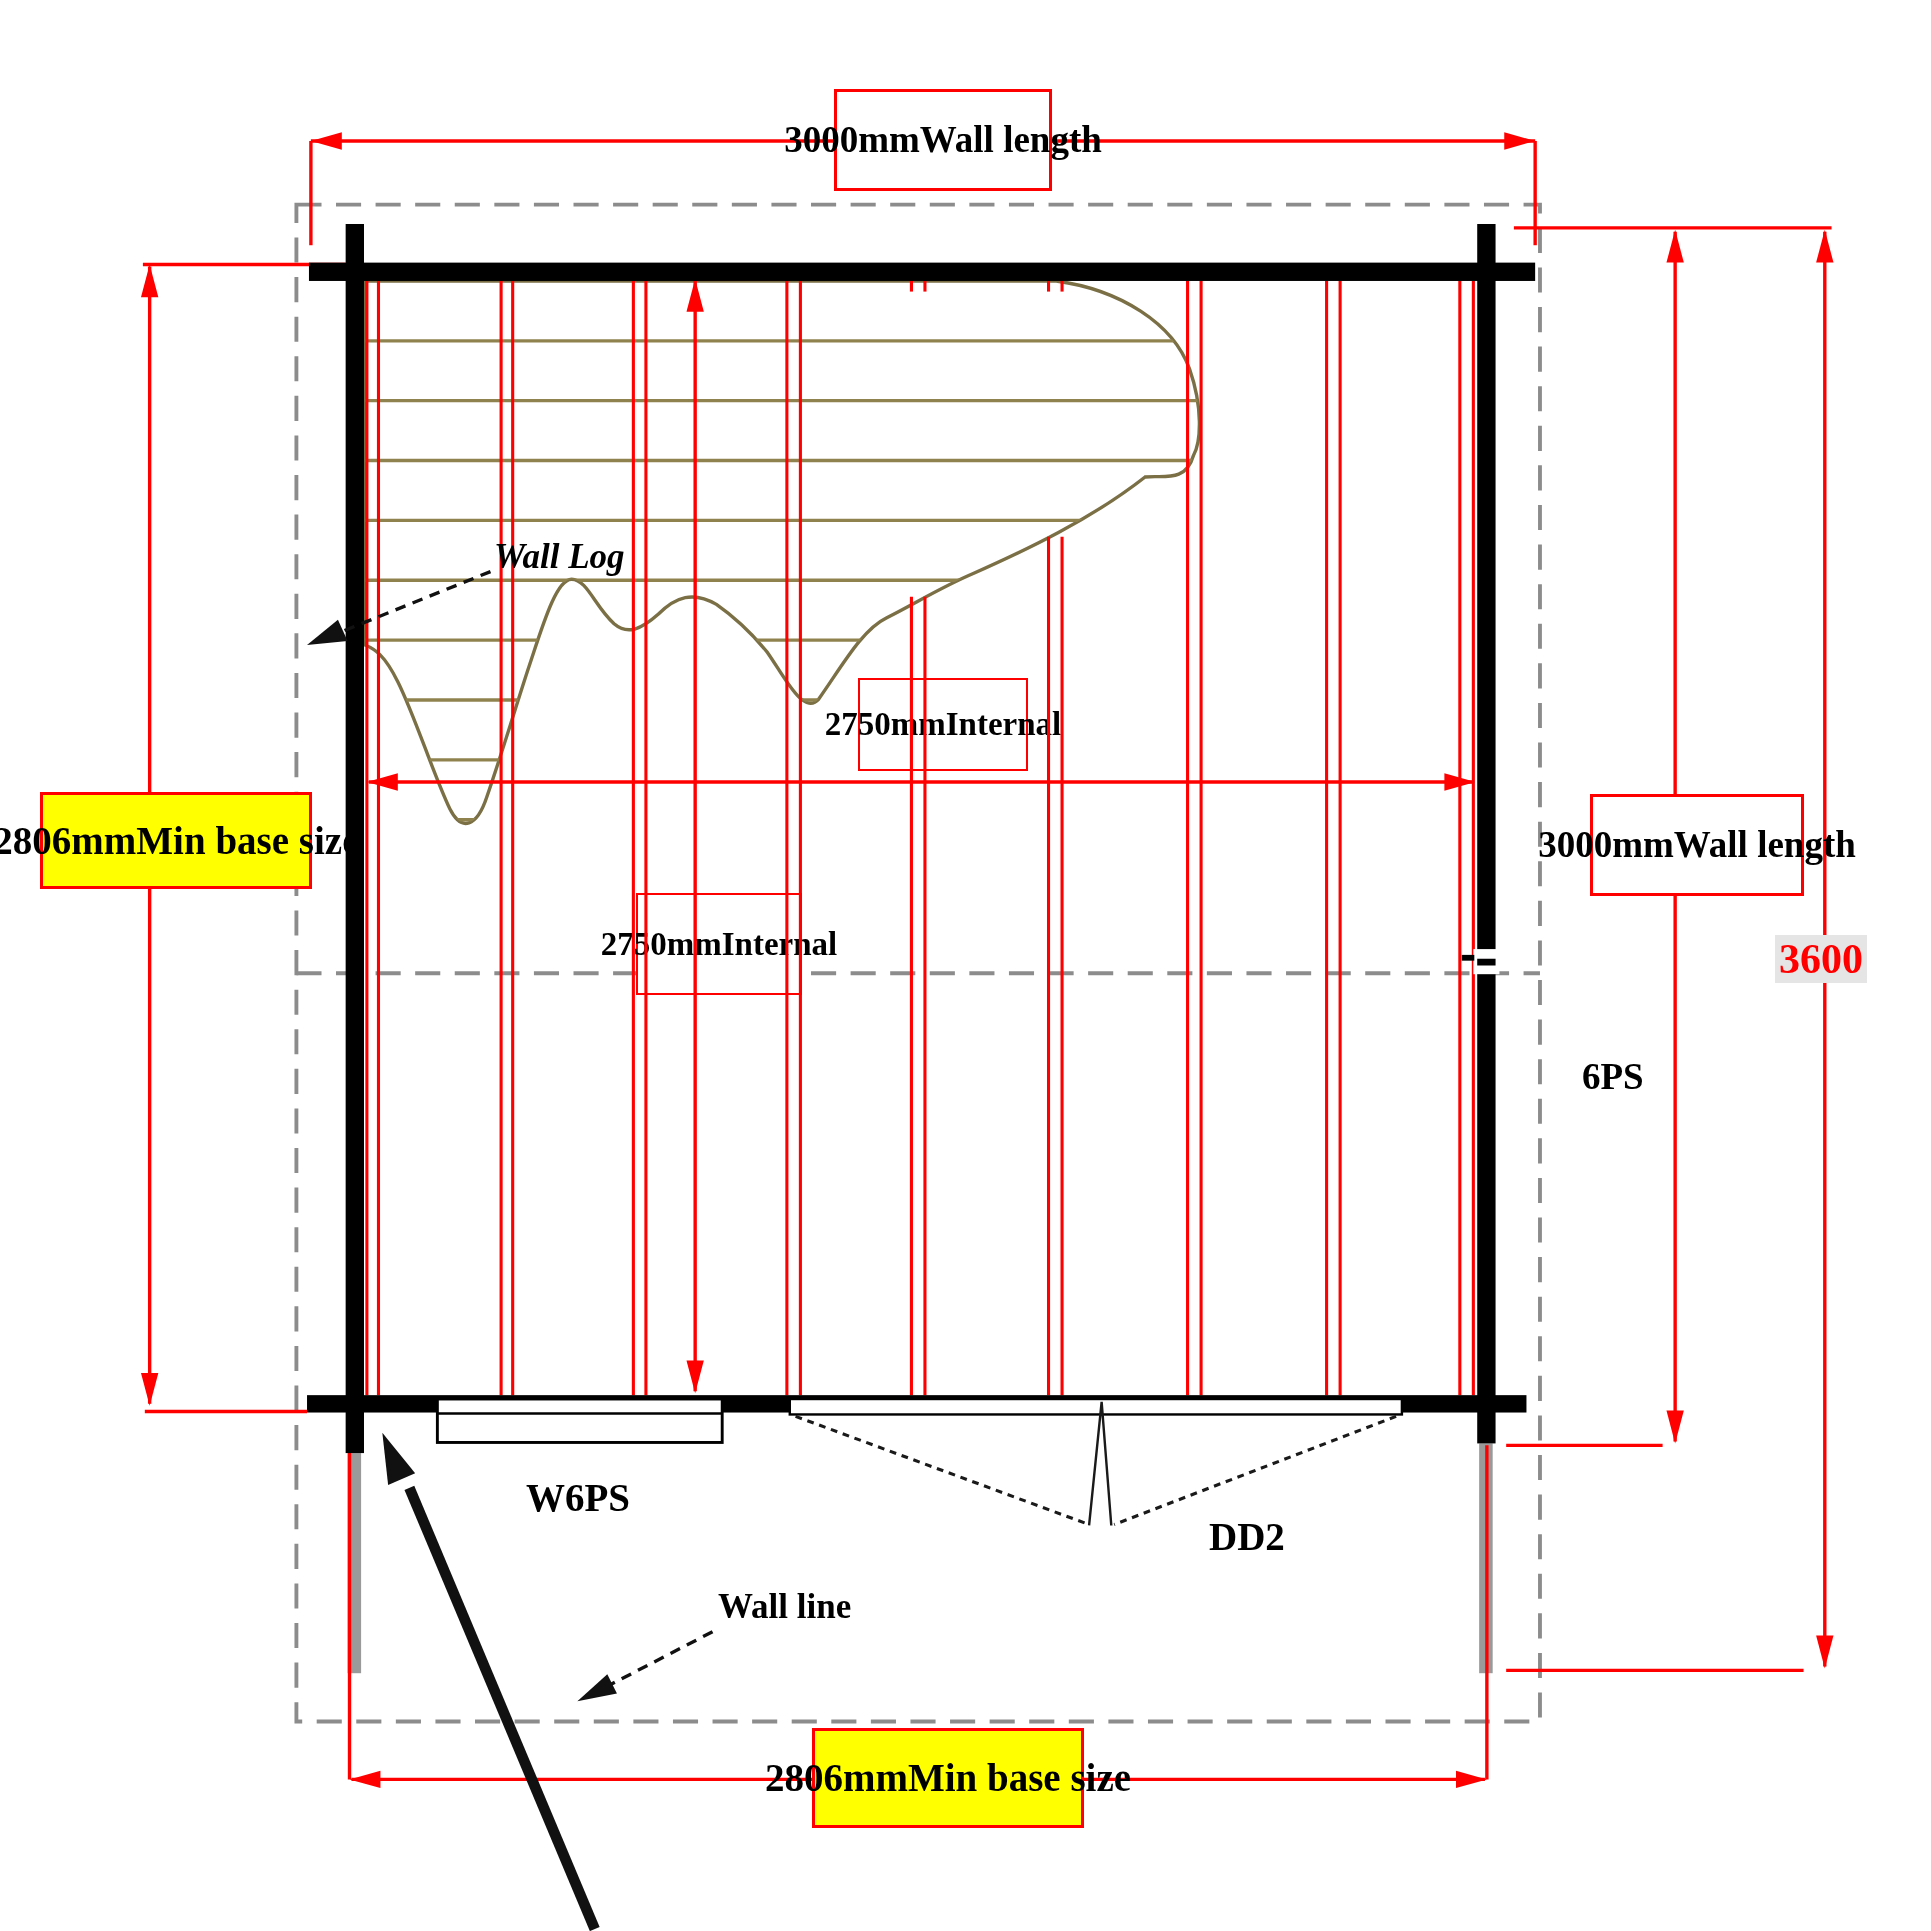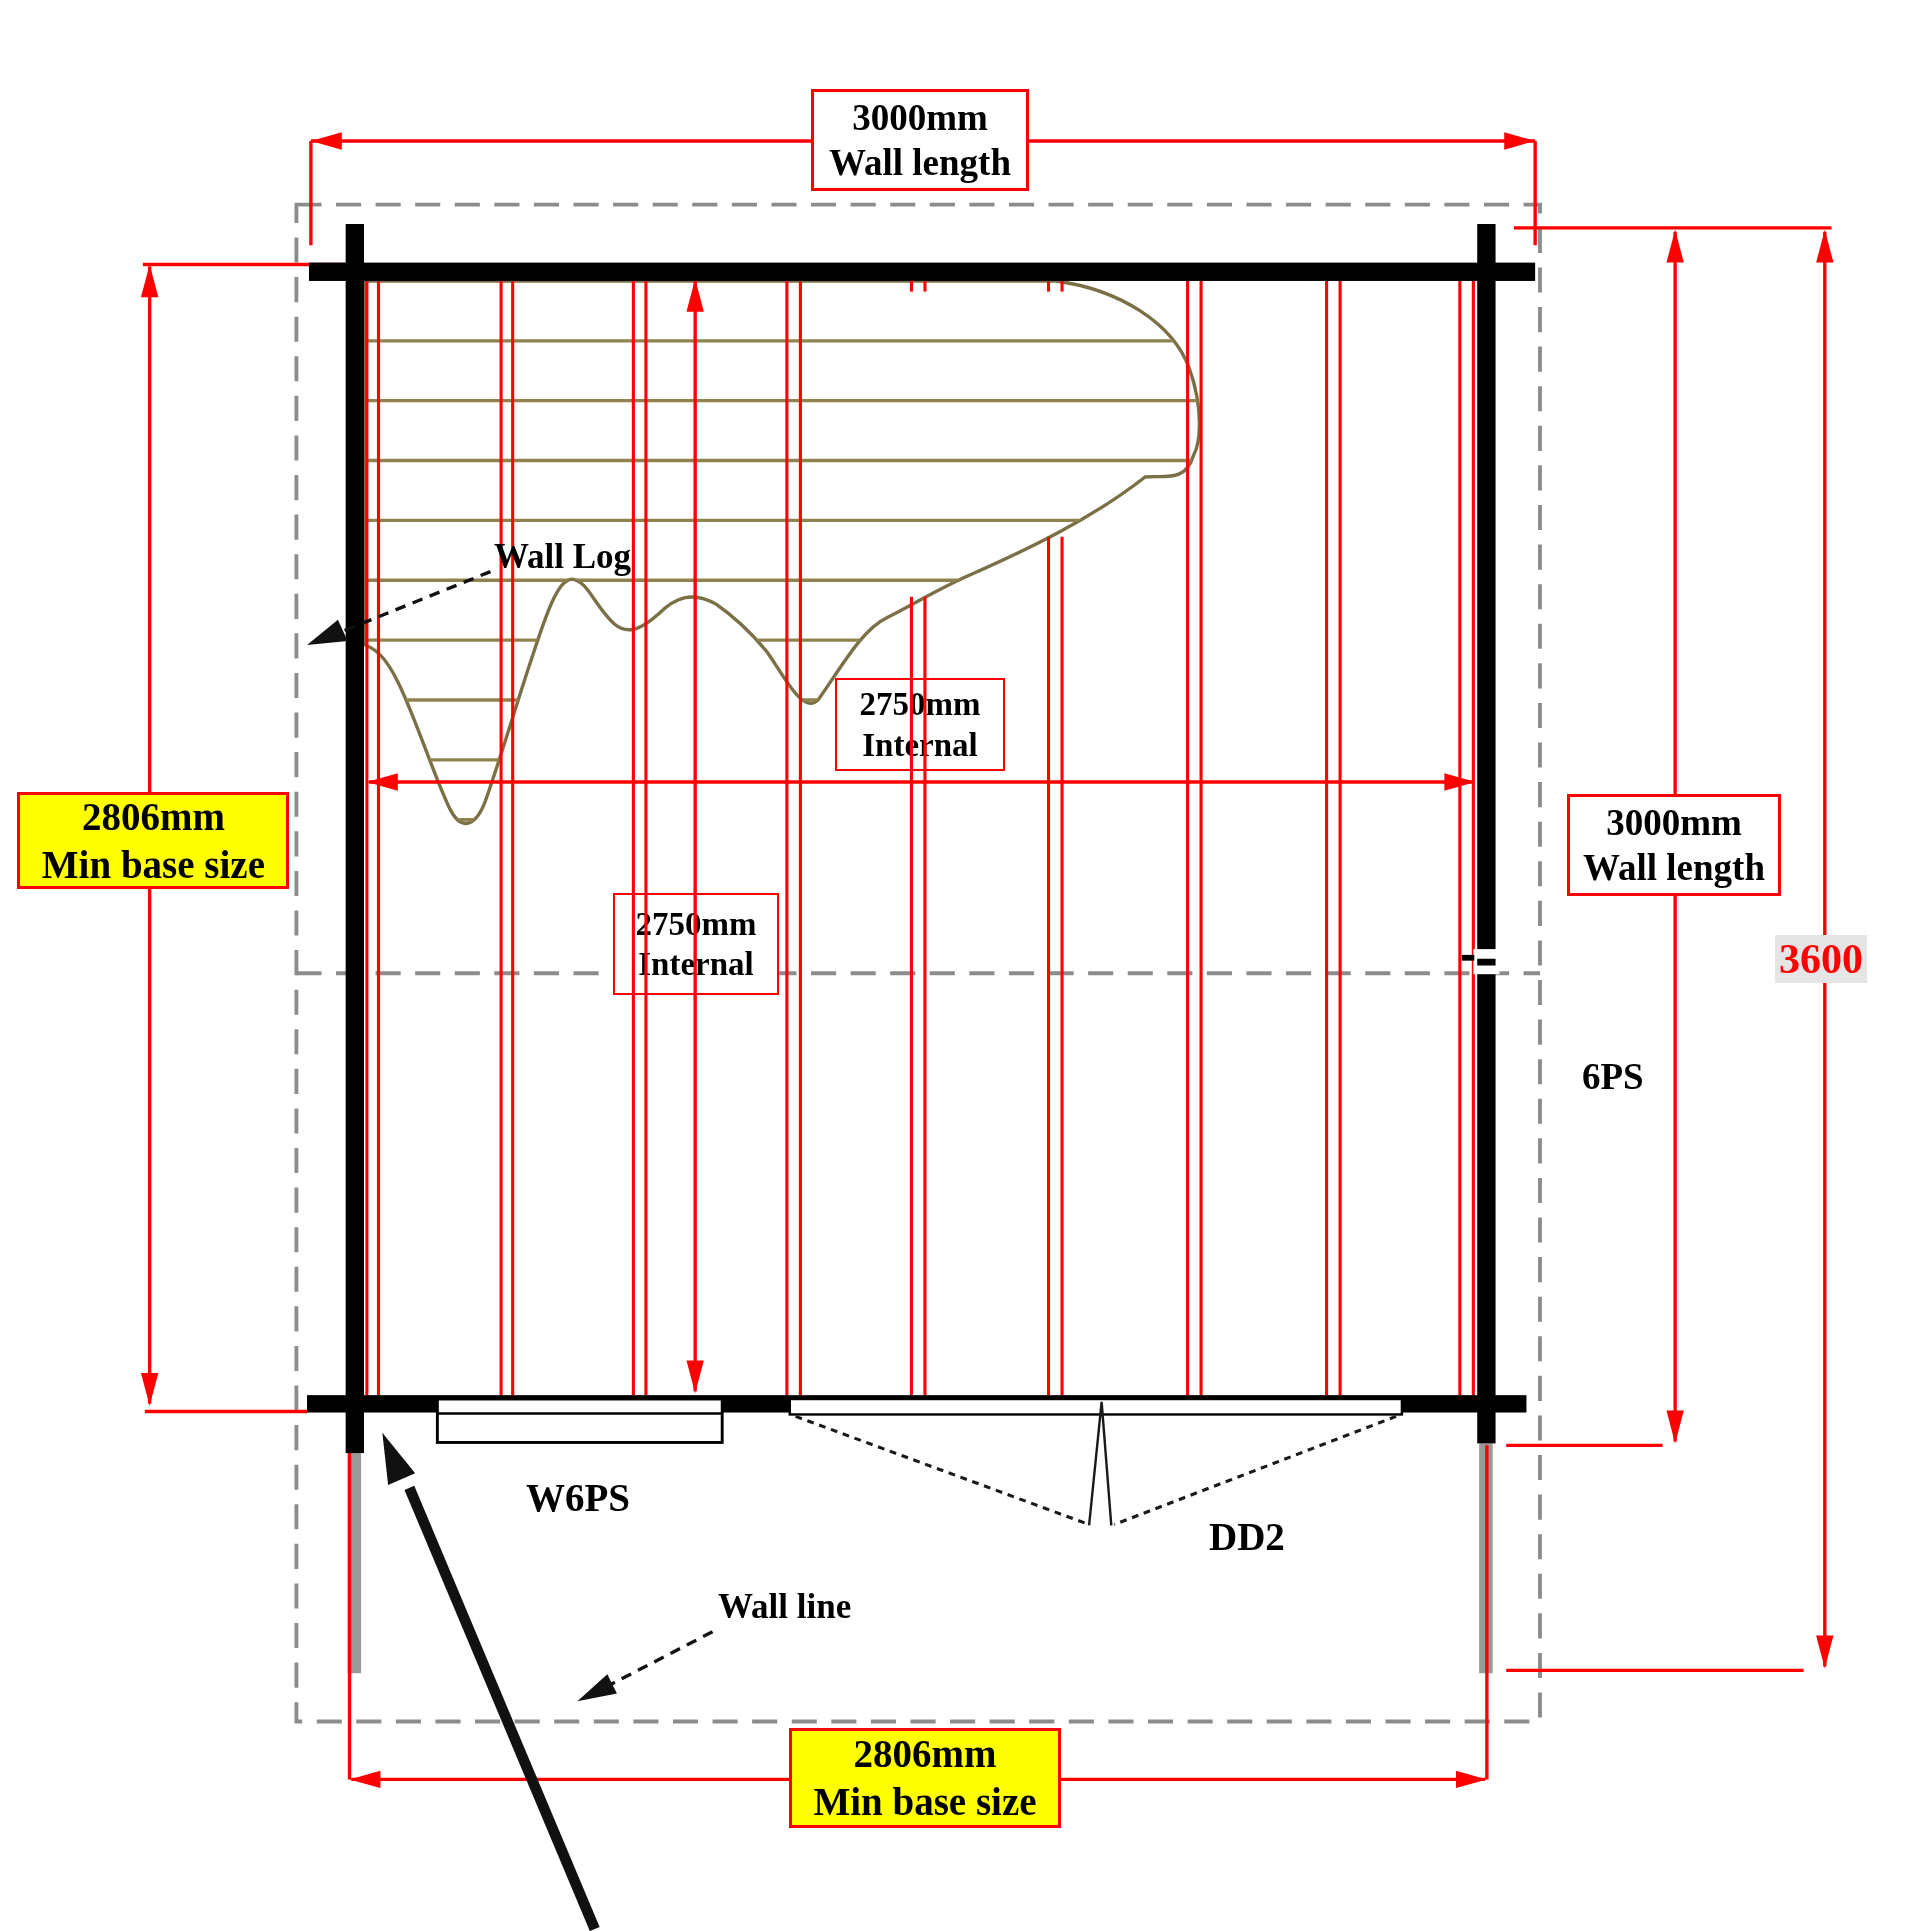--- a/index.html
+++ b/index.html
@@ -1,21 +1,21 @@
 <!DOCTYPE html>
 <html><head>
 <meta charset="utf-8">
 <style>
   html,body{margin:0;padding:0;background:#ffffff;}
   #canvas{position:relative;width:1931px;height:1931px;background:#ffffff;
           font-family:"Liberation Serif", serif;overflow:hidden;}
   #canvas svg{position:absolute;left:0;top:0;}
-  .lbl{position:absolute;display:flex;flex-direction:column;align-items:center;
+  .lbl{position:absolute;display:flex;flex-direction:row;align-items:center;
        justify-content:center;text-align:center;font-weight:bold;color:#000;
-       background:#ffffff;border:3.9px solid #ff0000;box-sizing:border-box;line-height:1.22;}
+       background:#ffffff;border:3.9px solid #ff0000;box-sizing:border-box;line-height:1.22;margin-left:23px;}
   .lbl span{display:block;white-space:nowrap;}
   .yellow{background:#ffff00;}
   .plain{position:absolute;font-weight:bold;color:#000;white-space:nowrap;}
   .f40{font-size:39px;text-align:center;} .f38{font-size:37px;} .f34{font-size:33px;} .f36{font-size:35px;}
   .red-text{color:#ff0000;background:#e5e5e5;font-size:42px;padding:0 3.9px;}
 </style>
 </head>
 <body>
 
 <div id="canvas">
@@ -215,21 +215,21 @@
     <span>Wall length</span>
   </div>
 
   <div class="plain red-text" style="left:1775px;top:935px;">3600</div>
 
   <div class="lbl yellow f40" style="left:789px;top:1728px;width:272px;height:100px;">
     <span>2806mm</span>
     <span>Min base size</span>
   </div>
 
-  <div class="plain f36" style="left:494px;top:537px;">Wall Log</div>
+  <div class="plain f36" style="left:494px;top:537px;font-style:italic;">Wall Log</div>
 
   <div class="plain f40" style="left:526px;top:1475px;">W6PS</div>
 
   <div class="plain f40" style="left:1209px;top:1514px;">DD2</div>
 
   <div class="plain f38" style="left:1582px;top:1055px;">6PS</div>
 
   <div class="plain f36" style="left:718px;top:1587px;">Wall line</div>
 
 </div>

